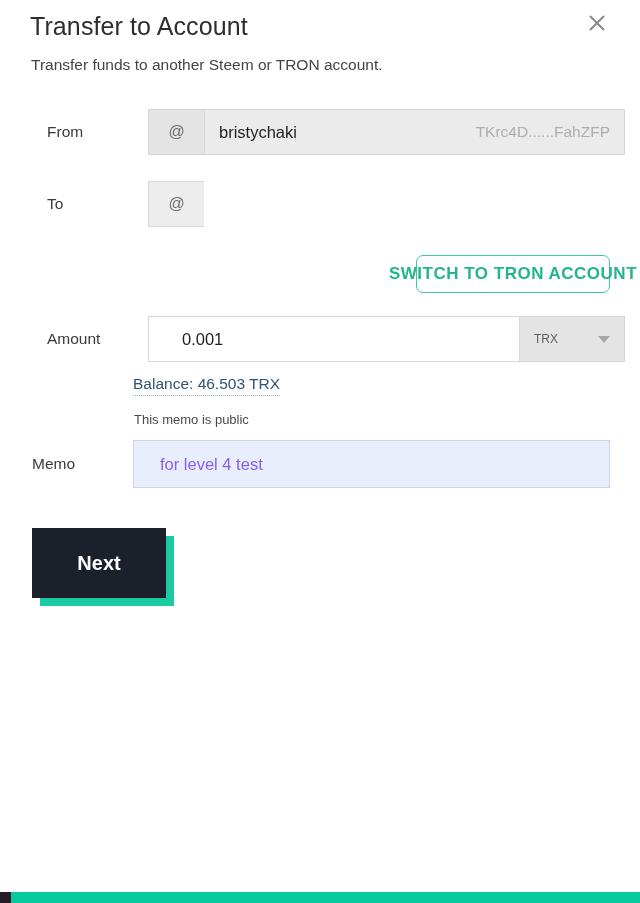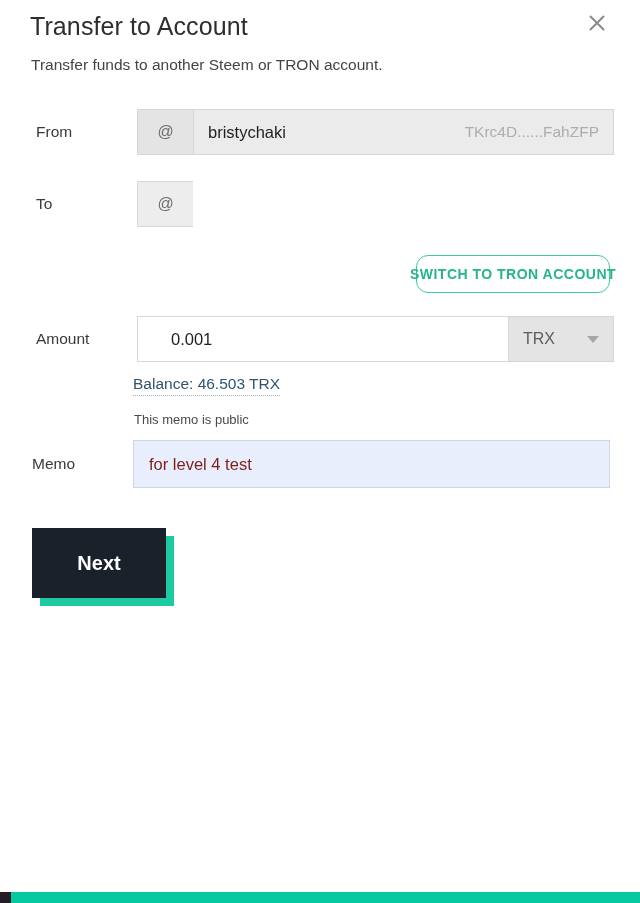--- a/index.html
+++ b/index.html
@@ -61,21 +61,21 @@
     left: 31px;
     top: 56px;
     font-size: 15.5px;
     color: #444444;
     white-space: nowrap;
   }
 
   
   .row {
     position: absolute;
-    left: 4px;
+    left: 15px;
     width: 588px;
     height: 46px;
   }
   .row-label {
     position: absolute;
     left: 32px;
     top: 50%;
     transform: translateY(-50%);
     font-size: 15.5px;
     color: #3a3a3a;
@@ -130,24 +130,24 @@
   .field-editable .account-input { background: #ffffff; }
 
   
   .switch-btn {
     position: absolute;
     left: 416px;
     top: 255px;
     width: 194px;
     height: 38px;
     border: 1px solid #3fc9a2;
-    border-radius: 12px;
+    border-radius: 7px;
     background: #ffffff;
     color: #24b58d;
-    font-size: 14px;
+    font-size: 17px;
     font-weight: 700;
     letter-spacing: 0.5px;
     display: flex;
     align-items: center;
     justify-content: center;
     box-sizing: border-box;
     cursor: pointer;
     white-space: nowrap;
   }
 
@@ -170,21 +170,21 @@
     background: #e4e4e4;
     border: 1px solid #d6d6d6;
     border-left: none;
     box-sizing: border-box;
     display: flex;
     align-items: center;
     padding: 0 14px;
     cursor: pointer;
   }
   .currency-select .cur-label {
-    font-size: 16px;
+    font-size: 12px;
     color: #5c5c5c;
   }
   .chevron-down {
     margin-left: auto;
     width: 0; height: 0;
     border-left: 6px solid transparent;
     border-right: 6px solid transparent;
     border-top: 7px solid #a6a6a6;
   }
 
@@ -223,23 +223,23 @@
     position: absolute;
     left: 133px;
     top: 0;
     width: 477px;
     height: 48px;
     background: #e8eefb;
     border: 1px solid #cdd6e6;
     box-sizing: border-box;
     display: flex;
     align-items: center;
-    padding: 0 15px;
+    padding: 0 26px;
     font-size: 16.5px;
-    color: #7f1d1d;
+    color: #8b5cf6;
     cursor: text;
   }
 
   
   .next-wrap {
     position: absolute;
     left: 32px;
     top: 528px;
     width: 142px;
     height: 70px;

